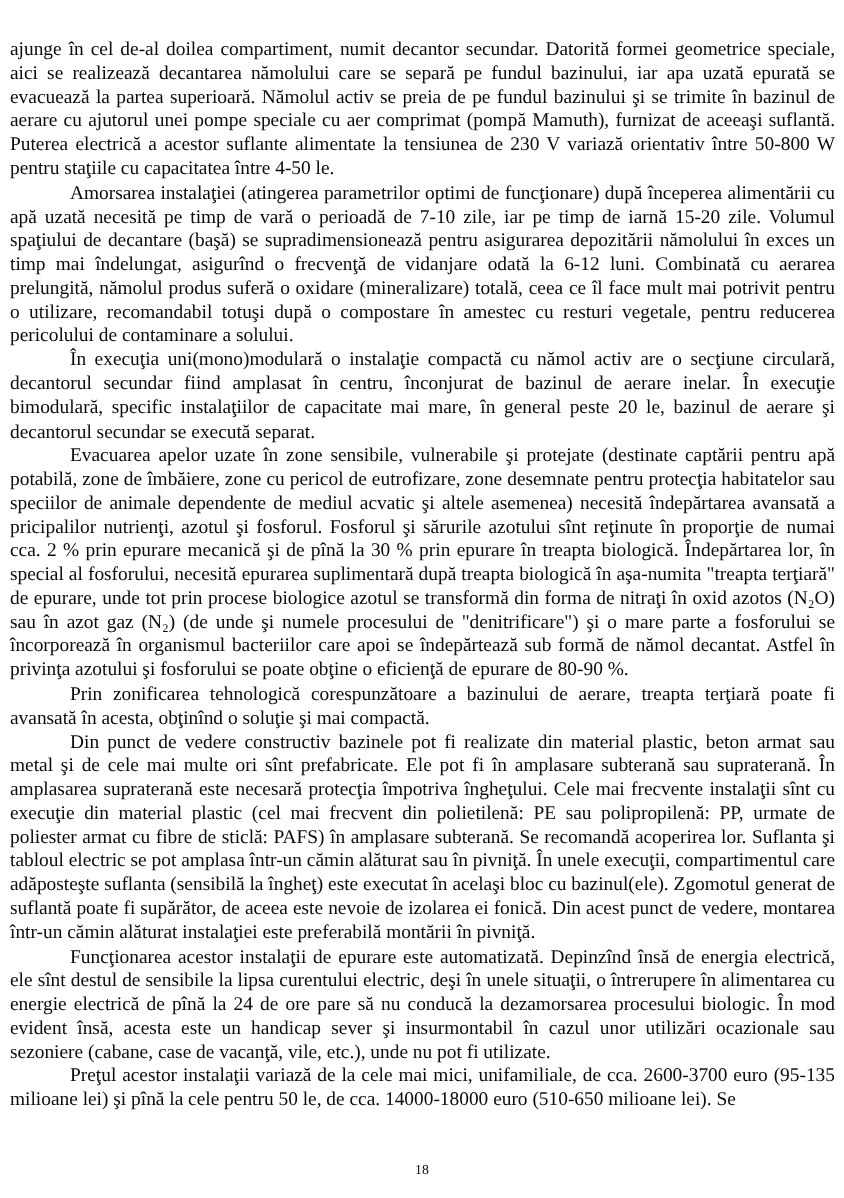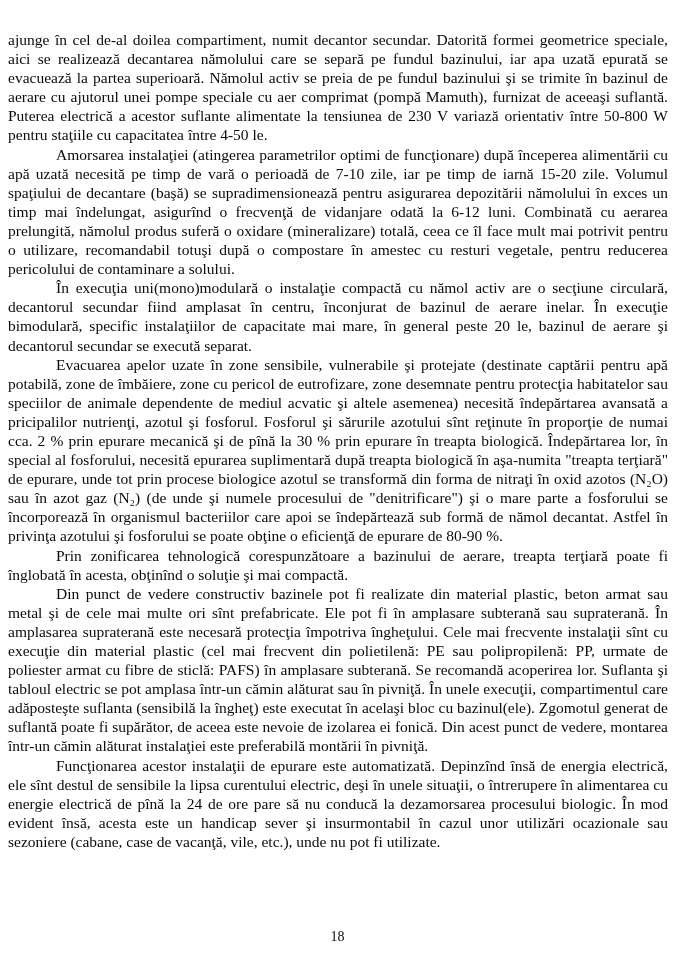--- a/index.html
+++ b/index.html
@@ -40,33 +40,34 @@
     left: 0;
     right: 0;
     bottom: 0;
     height: 34px;
     background: #ffffff;
     display: flex;
     align-items: flex-start;
     justify-content: center;
   }
   .page-number {
-    font-size: 14px;
+    font-size: 11px;
     padding-top: 3px;
   }
 </style>
 </head>
 <body>
 
 <div class="page">
   <div class="text-block">
     <p class="para no-indent">ajunge în cel de-al doilea compartiment, numit decantor secundar. Datorită formei geometrice speciale, aici se realizează decantarea nămolului care se separă pe fundul bazinului, iar apa uzată epurată se evacuează la partea superioară. Nămolul activ se preia de pe fundul bazinului şi se trimite în bazinul de aerare cu ajutorul unei pompe speciale cu aer comprimat (pompă Mamuth), furnizat de aceeaşi suflantă. Puterea electrică a acestor suflante alimentate la tensiunea de 230 V variază orientativ între 50-800 W pentru staţiile cu capacitatea între 4-50 le.</p>
     <p class="para">Amorsarea instalaţiei (atingerea parametrilor optimi de funcţionare) după începerea alimentării cu apă uzată necesită pe timp de vară o perioadă de 7-10 zile, iar pe timp de iarnă 15-20 zile. Volumul spaţiului de decantare (başă) se supradimensionează pentru asigurarea depozitării nămolului în exces un timp mai îndelungat, asigurînd o frecvenţă de vidanjare odată la 6-12 luni. Combinată cu aerarea prelungită, nămolul produs suferă o oxidare (mineralizare) totală, ceea ce îl face mult mai potrivit pentru o utilizare, recomandabil totuşi după o compostare în amestec cu resturi vegetale, pentru reducerea pericolului de contaminare a solului.</p>
     <p class="para">În execuţia uni(mono)modulară o instalaţie compactă cu nămol activ are o secţiune circulară, decantorul secundar fiind amplasat în centru, înconjurat de bazinul de aerare inelar. În execuţie bimodulară, specific instalaţiilor de capacitate mai mare, în general peste 20 le, bazinul de aerare şi decantorul secundar se execută separat.</p>
     <p class="para">Evacuarea apelor uzate în zone sensibile, vulnerabile şi protejate (destinate captării pentru apă potabilă, zone de îmbăiere, zone cu pericol de eutrofizare, zone desemnate pentru protecţia habitatelor sau speciilor de animale dependente de mediul acvatic şi altele asemenea) necesită îndepărtarea avansată a pricipalilor nutrienţi, azotul şi fosforul. Fosforul şi sărurile azotului sînt reţinute în proporţie de numai cca. 2 % prin epurare mecanică şi de pînă la 30 % prin epurare în treapta biologică. Îndepărtarea lor, în special al fosforului, necesită epurarea suplimentară după treapta biologică în aşa-numita "treapta terţiară" de epurare, unde tot prin procese biologice azotul se transformă din forma de nitraţi în oxid azotos (N₂O) sau în azot gaz (N₂) (de unde şi numele procesului de "denitrificare") şi o mare parte a fosforului se încorporează în organismul bacteriilor care apoi se îndepărtează sub formă de nămol decantat. Astfel în privinţa azotului şi fosforului se poate obţine o eficienţă de epurare de 80-90 %.</p>
-    <p class="para">Prin zonificarea tehnologică corespunzătoare a bazinului de aerare, treapta terţiară poate fi înglobată în acesta, obţinînd o soluţie şi mai compactă.</p>
+    <p class="para">Prin zonificarea tehnologică corespunzătoare a bazinului de aerare, treapta terţiară poate fi avansată în acesta, obţinînd o soluţie şi mai compactă.</p>
     <p class="para">Din punct de vedere constructiv bazinele pot fi realizate din material plastic, beton armat sau metal şi de cele mai multe ori sînt prefabricate. Ele pot fi în amplasare subterană sau supraterană. În amplasarea supraterană este necesară protecţia împotriva îngheţului. Cele mai frecvente instalaţii sînt cu execuţie din material plastic (cel mai frecvent din polietilenă: PE sau polipropilenă: PP, urmate de poliester armat cu fibre de sticlă: PAFS) în amplasare subterană. Se recomandă acoperirea lor. Suflanta şi tabloul electric se pot amplasa într-un cămin alăturat sau în pivniţă. În unele execuţii, compartimentul care adăposteşte suflanta (sensibilă la îngheţ) este executat în acelaşi bloc cu bazinul(ele). Zgomotul generat de suflantă poate fi supărător, de aceea este nevoie de izolarea ei fonică. Din acest punct de vedere, montarea într-un cămin alăturat instalaţiei este preferabilă montării în pivniţă.</p>
     <p class="para">Funcţionarea acestor instalaţii de epurare este automatizată. Depinzînd însă de energia electrică, ele sînt destul de sensibile la lipsa curentului electric, deşi în unele situaţii, o întrerupere în alimentarea cu energie electrică de pînă la 24 de ore pare să nu conducă la dezamorsarea procesului biologic. În mod evident însă, acesta este un handicap sever şi insurmontabil în cazul unor utilizări ocazionale sau sezoniere (cabane, case de vacanţă, vile, etc.), unde nu pot fi utilizate.</p>
+    <p class="para">Preţul acestor instalaţii variază de la cele mai mici, unifamiliale, de cca. 2600-3700 euro (95-135 milioane lei) şi pînă la cele pentru 50 le, de cca. 14000-18000 euro (510-650 milioane lei). Se</p>
   </div>
   <div class="page-footer">
     <span class="page-number">18</span>
   </div>
 </div>
 
 </body></html>

